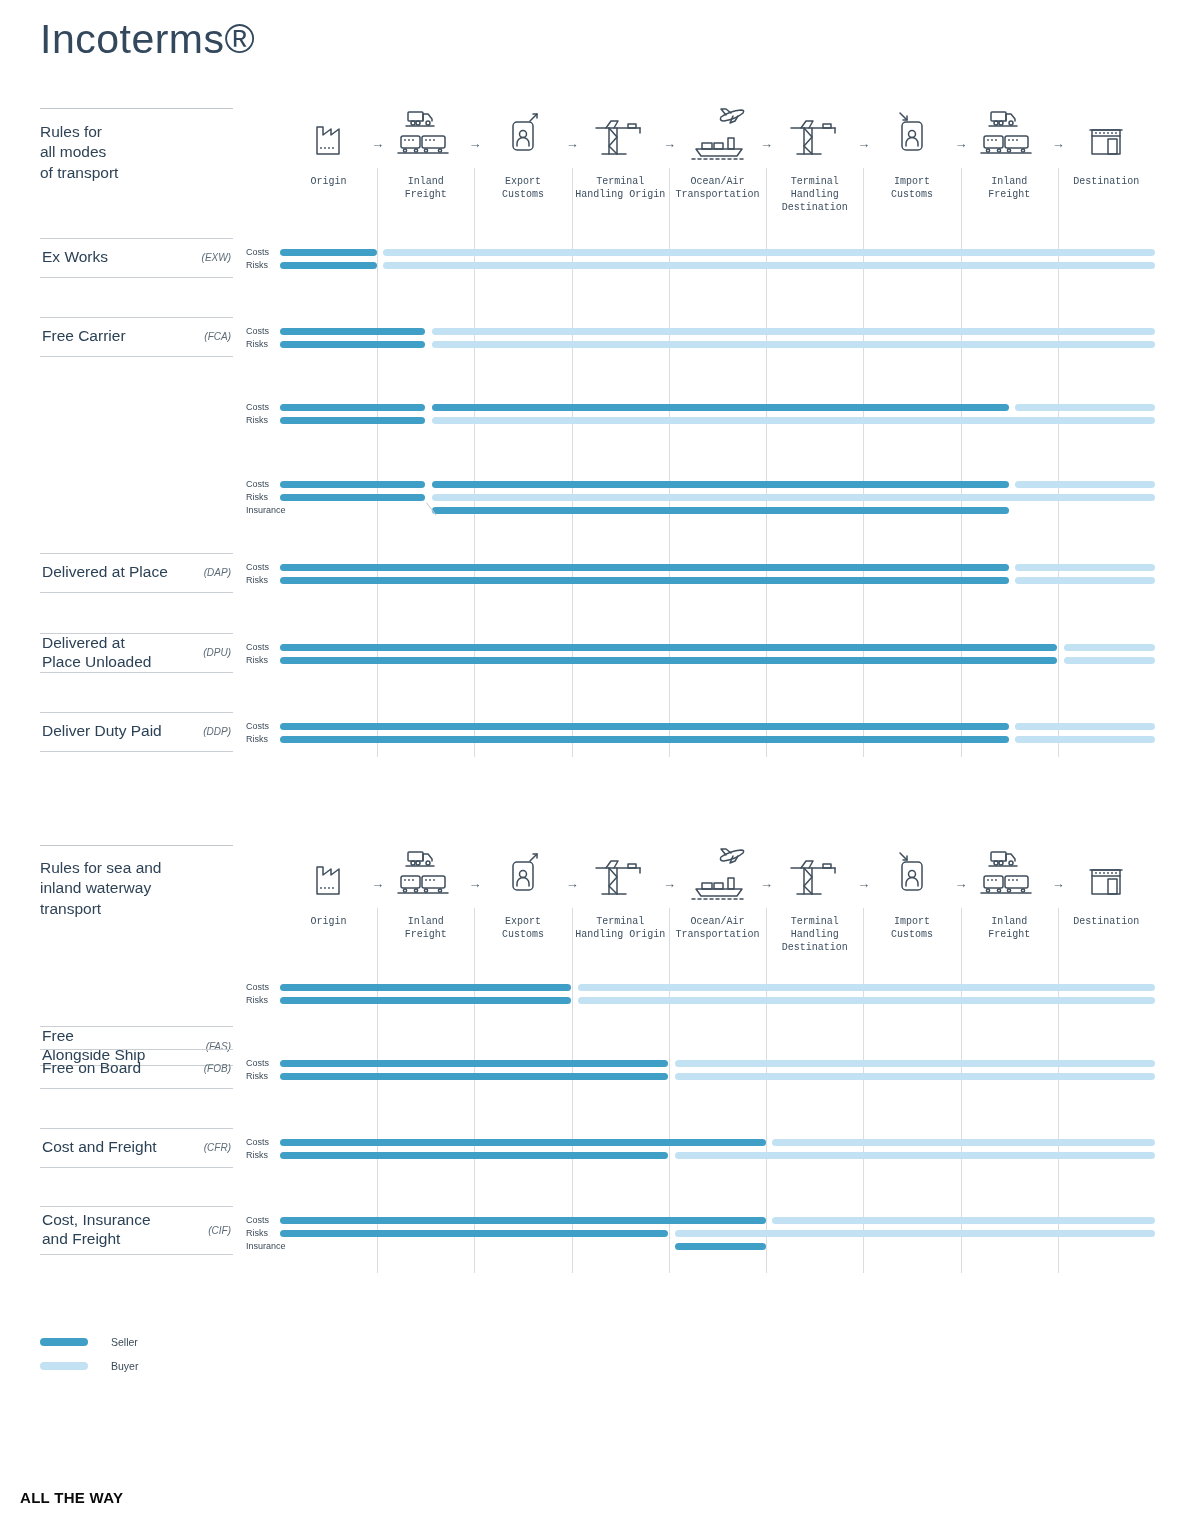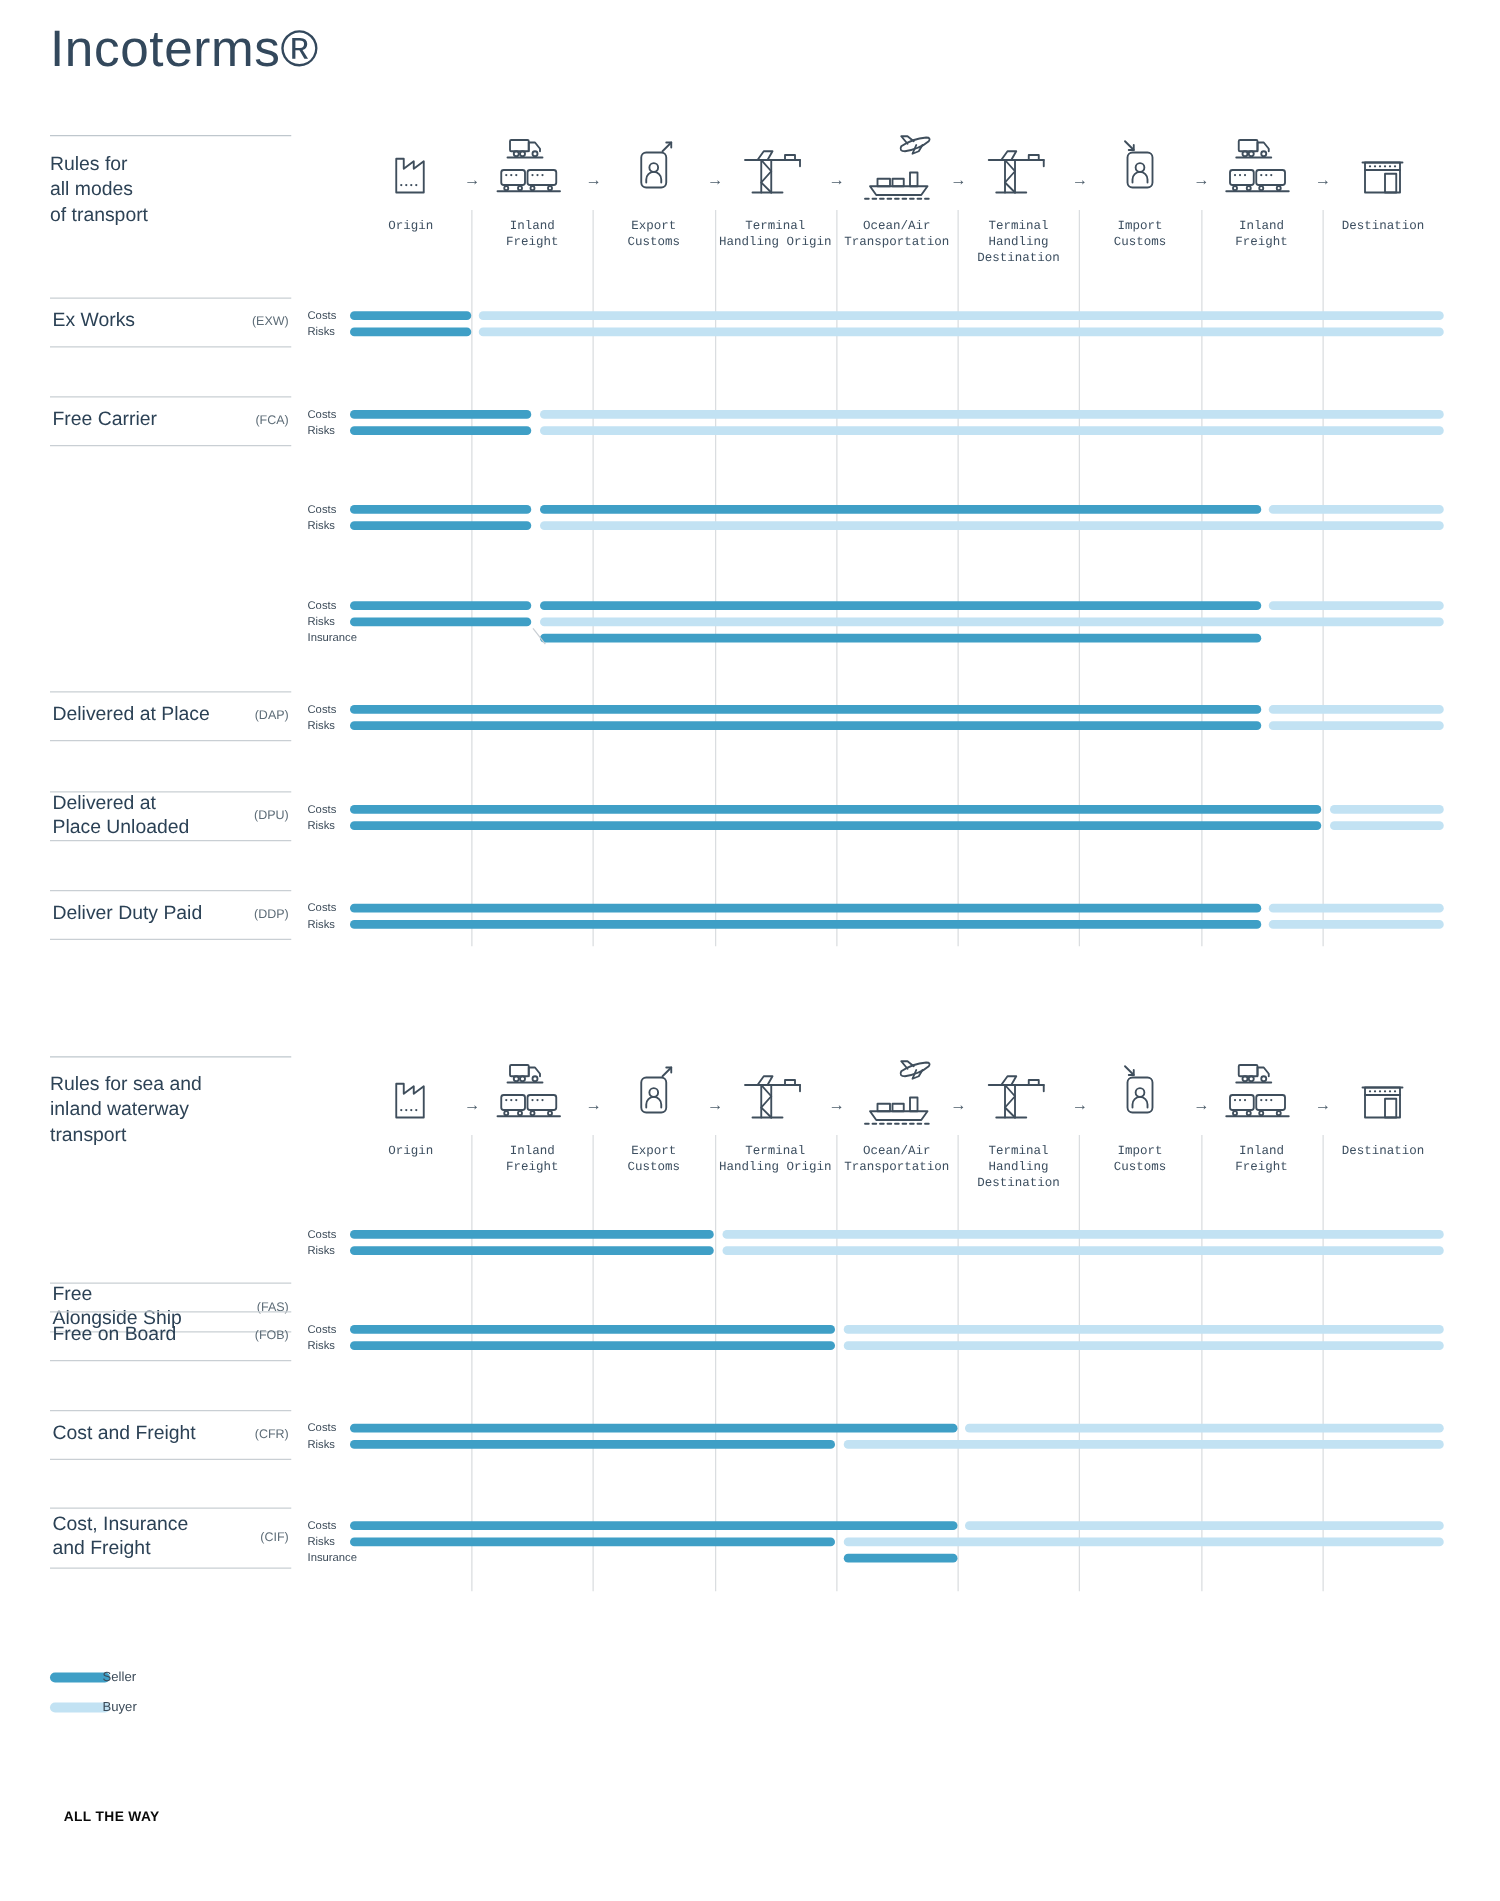--- a/index.html
+++ b/index.html
@@ -22,31 +22,31 @@
   .stage-label{margin-top:13px;font-size:10px;line-height:1.3;color:#3d4f60;
                text-align:center;white-space:pre-line;}
   .arrow{position:absolute;font-size:13px;color:#4c5c6a;}
 
   .gridline{position:absolute;width:1px;background:#dadde0;}
 
   .rowcell{position:absolute;left:40px;width:193px;border-top:1px solid #c9cfd4;
            border-bottom:1px solid #c9cfd4;display:flex;align-items:center;
            justify-content:space-between;box-sizing:border-box;padding:0 2px;}
   .row-name{font-size:15.5px;line-height:1.2;color:#2b4155;white-space:pre-line;}
-  .row-code{font-size:10px;color:#5d6c77;margin-left:14px;white-space:nowrap;}
+  .row-code{font-size:10px;color:#5d6c77;margin-left:14px;white-space:nowrap;font-style:italic;}
 
   .lane-label{position:absolute;left:246px;font-size:9px;line-height:11px;color:#3b4a58;}
   .bar{position:absolute;height:7px;border-radius:3.5px;}
   .connector{position:absolute;width:1px;background:#c9cfd4;transform:rotate(-38deg);transform-origin:top left;}
 
   .legend-swatch{position:absolute;left:40px;width:48px;height:8px;border-radius:4px;}
-  .legend-label{position:absolute;left:82px;font-size:10.5px;line-height:12px;color:#3b4a58;}
-
-  .footer{position:absolute;left:20px;top:1448px;font-size:11px;font-weight:700;
-          letter-spacing:.3px;color:#0a0a0a;margin-left:31px;}
+  .legend-label{position:absolute;left:111px;font-size:10.5px;line-height:12px;color:#3b4a58;}
+
+  .footer{position:absolute;left:20px;top:1489px;font-size:15px;font-weight:700;
+          letter-spacing:.3px;color:#0a0a0a;}
 </style>
 </head>
 <body>
 
 <div id="canvas">
   <div class="title">Incoterms®</div>
   <div class="footer">ALL THE WAY</div>
 <div class="section-rule" style="top: 108px;"></div>
     <div class="section-label" style="top: 122px;">Rules for
 all modes

